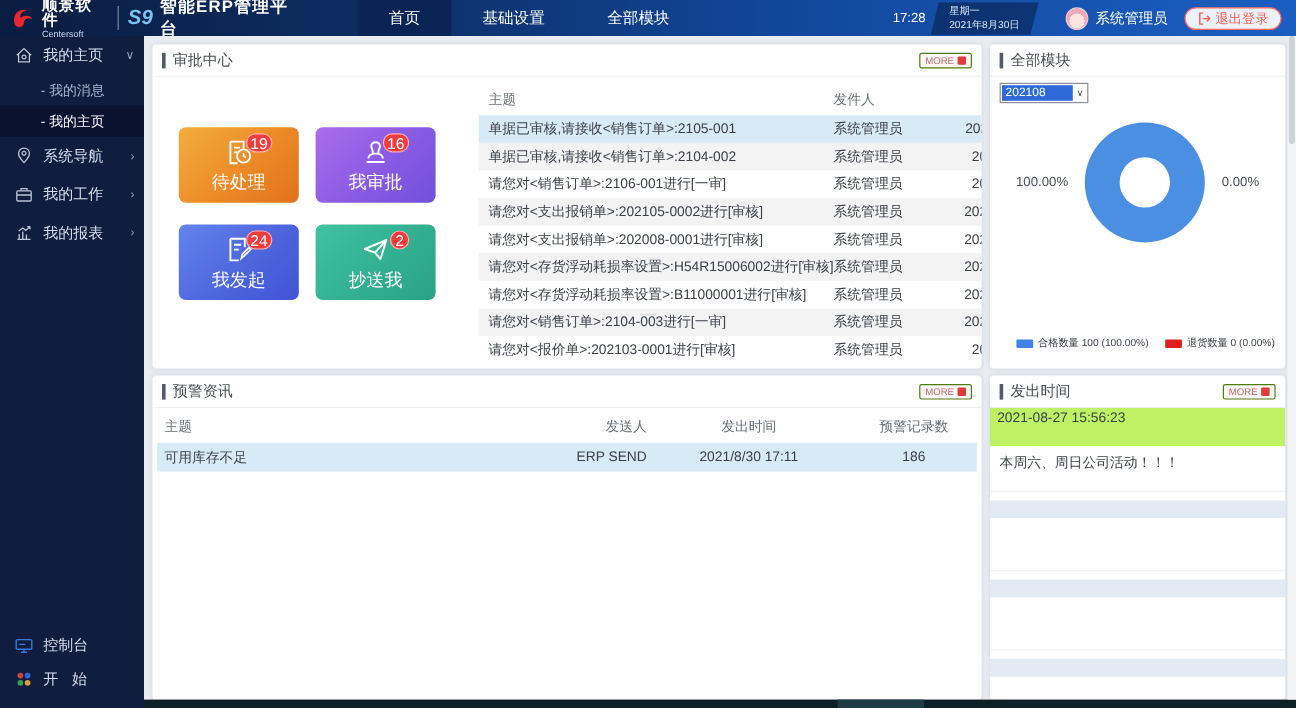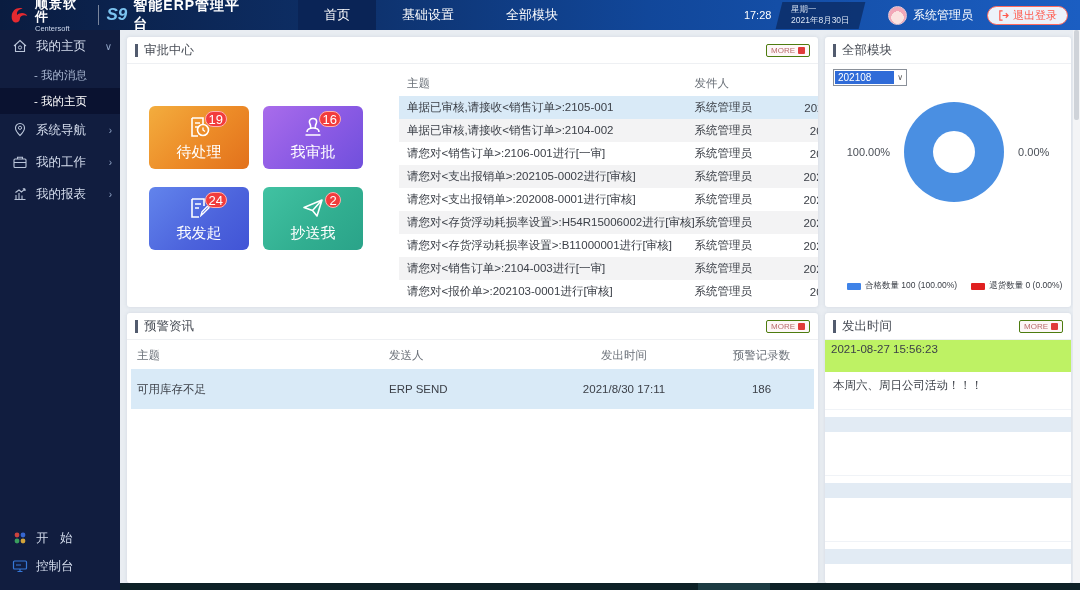--- a/index.html
+++ b/index.html
@@ -94,24 +94,24 @@
   .donut-row { display:flex; align-items:center; justify-content:center; gap:14px; margin-top:16px; }
   .donut-label { font-size:11px; color:#4a4f57; }
   .donut { width:100px; height:100px; border-radius:50%; background:#4a8fe2; position:relative; }
   .donut::after { content:""; position:absolute; left:29px; top:29px; width:42px; height:42px; border-radius:50%; background:#fff; }
   .legend { display:flex; gap:14px; justify-content:flex-start; padding-left:14px; margin-top:auto; margin-bottom:9px; }
   .legend-item { display:flex; align-items:center; gap:4px; font-size:8.5px; color:#3c4048; }
   .legend-swatch { width:14px; height:7px; border-radius:1px; display:inline-block; }
 
   
   .al-table { flex:1; font-size:11.5px; color:#3c4048; padding:2px 4px 0 4px; }
-  .al-row { display:flex; align-items:center; height:40px; }
+  .al-row { display:flex; align-items:center; height:24px; }
   .al-head { color:#6a7078; height:27px; }
   .a-c1 { flex:1; padding-left:6px; }
-  .a-c2 { width:150px; flex:0 0 auto; }
+  .a-c2 { width:150px; flex:0 0 auto;text-align:right; }
   .a-c3 { width:170px; flex:0 0 auto; text-align:center; }
   .a-c4 { width:105px; flex:0 0 auto; text-align:center; }
   .al-rows .al-row:nth-child(1) { background:#d9eaf7; }
 
   
   .an-body { flex:1; padding:0; overflow:hidden; }
   .an-entry { margin-bottom:7px; }
   .an-date { background:#bef264; height:32px; line-height:18px; font-size:11.5px; color:#3c4048; padding-left:6px; }
   .an-content { background:#fff; min-height:38px; font-size:11.5px; color:#3c4048; padding:6px 8px; border-bottom:1px solid #f0f3f7; }
   .an-entry.empty .an-date { background:#e2ebf4; height:15px; }
@@ -196,33 +196,33 @@
   <div class="side-item">
     <svg class="s-icon" viewBox="0 0 16 16">
         <path d="M2.5 13.5 H13.5 M4 13 V9 M7 13 V7 M10 13 V9.5 M3.5 6.5 L7 4 L9.5 6 L13 2.8 M13 2.8 H10.8 M13 2.8 V5" stroke="#cdd8ea" fill="none" stroke-width="1.1"></path>
       </svg>
     <span>我的报表</span>
     <span class="chev">›</span>
   </div>
   <div class="side-bottom">
     <div class="side-item">
       <svg class="s-icon" viewBox="0 0 16 16">
+          <rect x="1.5" y="3" width="13" height="8" rx="1" stroke="#3b82e8" fill="none" stroke-width="1.2"></rect>
+          <path d="M5.5 13.5 H10.5 M8 11 V13.5 M4 7 H9" stroke="#3b82e8" fill="none" stroke-width="1.2"></path>
+        </svg>
+      <span>控制台</span>
+    </div>
+    <div class="side-item">
+      <svg class="s-icon" viewBox="0 0 16 16">
           <circle cx="5" cy="5" r="2.4" fill="#e0483e"></circle>
           <circle cx="11" cy="5" r="2.4" fill="#3b6fe0"></circle>
           <circle cx="5" cy="11" r="2.4" fill="#3fae62"></circle>
           <circle cx="11" cy="11" r="2.4" fill="#e8b23a"></circle>
         </svg>
       <span class="label-gap">开 始</span>
-    </div>
-    <div class="side-item">
-      <svg class="s-icon" viewBox="0 0 16 16">
-          <rect x="1.5" y="3" width="13" height="8" rx="1" stroke="#3b82e8" fill="none" stroke-width="1.2"></rect>
-          <path d="M5.5 13.5 H10.5 M8 11 V13.5 M4 7 H9" stroke="#3b82e8" fill="none" stroke-width="1.2"></path>
-        </svg>
-      <span>控制台</span>
     </div>
   </div>
 </div>
 
 <div class="content">
 
   <div class="panel">
     <div class="panel-head">
       <div class="panel-accent"></div>
       <div class="panel-title">审批中心</div>

